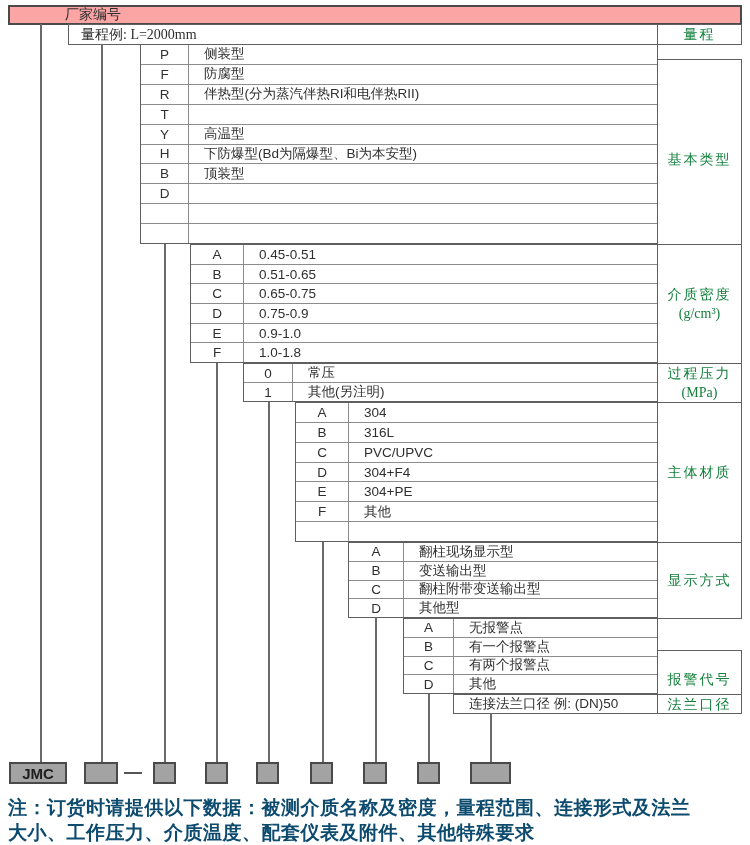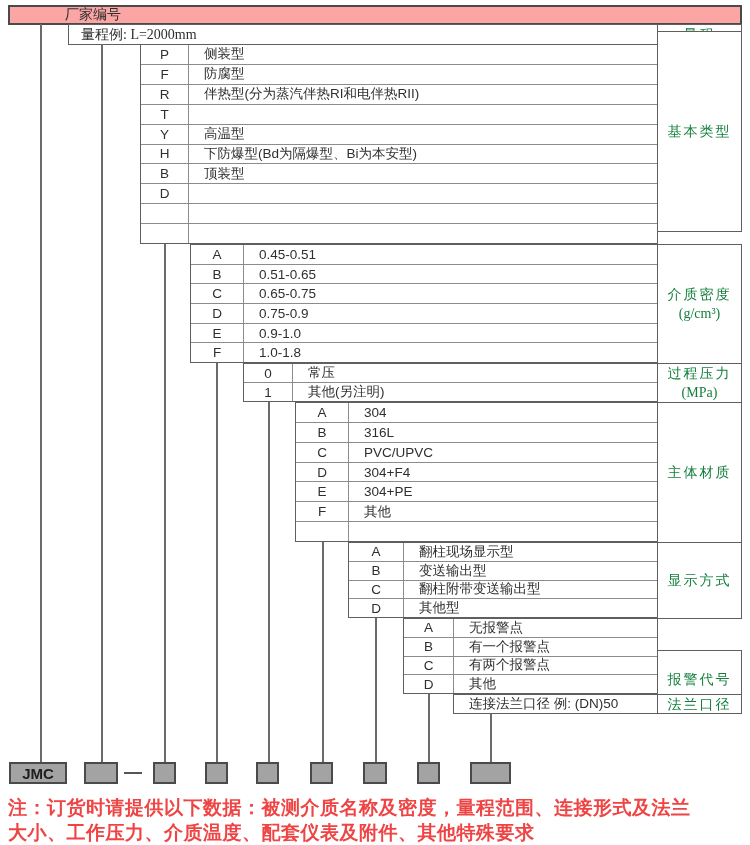--- a/index.html
+++ b/index.html
@@ -23,21 +23,21 @@
              border:1px solid #5f5f5f;display:flex;flex-direction:column;align-items:center;
              justify-content:center;font-family:"Liberation Serif",serif;font-size:14px;
              letter-spacing:2px;color:#15803d;line-height:19px;text-align:center;background:#fff;}
   .labelcell .sub{letter-spacing:0;}
   .conn{position:absolute;width:1.5px;background:#6a6a6a;}
   .bbox{position:absolute;top:762px;height:22px;border:2px solid #4a4a4a;box-sizing:border-box;
         background:#a3a3a3;display:flex;align-items:center;justify-content:center;
         font-size:15px;font-weight:bold;color:#1e1e1e;}
   .dashbar{position:absolute;background:#555;}
   .note{position:absolute;left:8px;top:795px;width:740px;font-size:19px;font-weight:bold;
-        color:#ef4444;line-height:25px;letter-spacing:0.5px;}
+        color:#0c4a6e;line-height:25px;letter-spacing:0.5px;}
 </style>
 </head>
 <body>
 
 <div id="stage">
 
   <div class="factory-box">
     <span>厂家编号</span>
   </div>
 
@@ -186,21 +186,21 @@
         <div class="trow">
           <div class="code" style="width: 50px;">D</div>
           <div class="desc">其他</div>
         </div>
       </div>
     </div>
   <div id="labelstrip">
       <div class="labelcell" style="top: 24px; height: 21px;">
         <div>量程</div>
       </div>
-      <div class="labelcell" style="top: 31px; height: 201px;">
+      <div class="labelcell" style="top: 59px; height: 201px;">
         <div>基本类型</div>
       </div>
       <div class="labelcell" style="top: 244px; height: 120px;">
         <div>介质密度</div>
         <div class="sub">(g/cm³)</div>
       </div>
       <div class="labelcell" style="top: 363px; height: 40px;">
         <div>过程压力</div>
         <div class="sub">(MPa)</div>
       </div>

